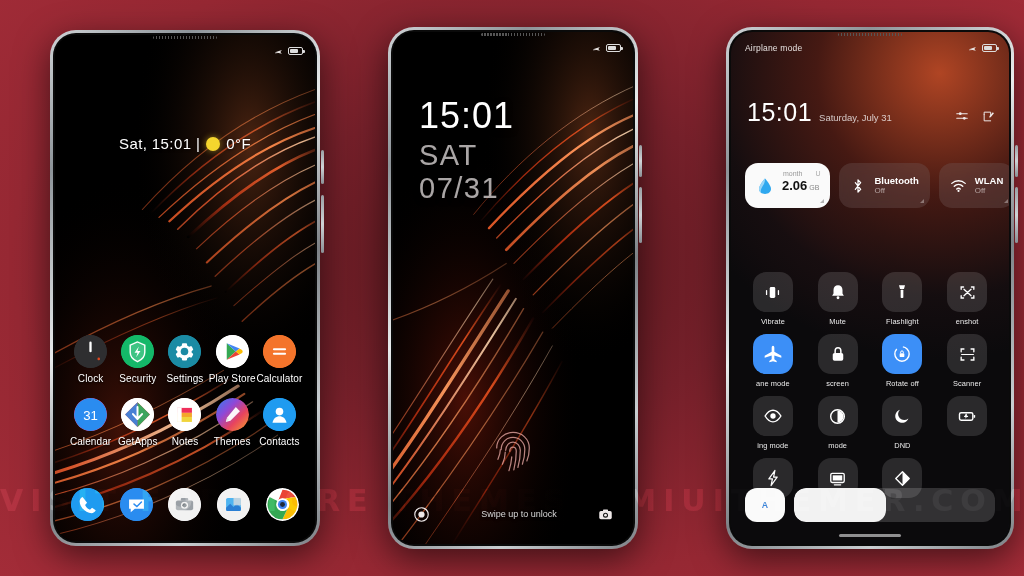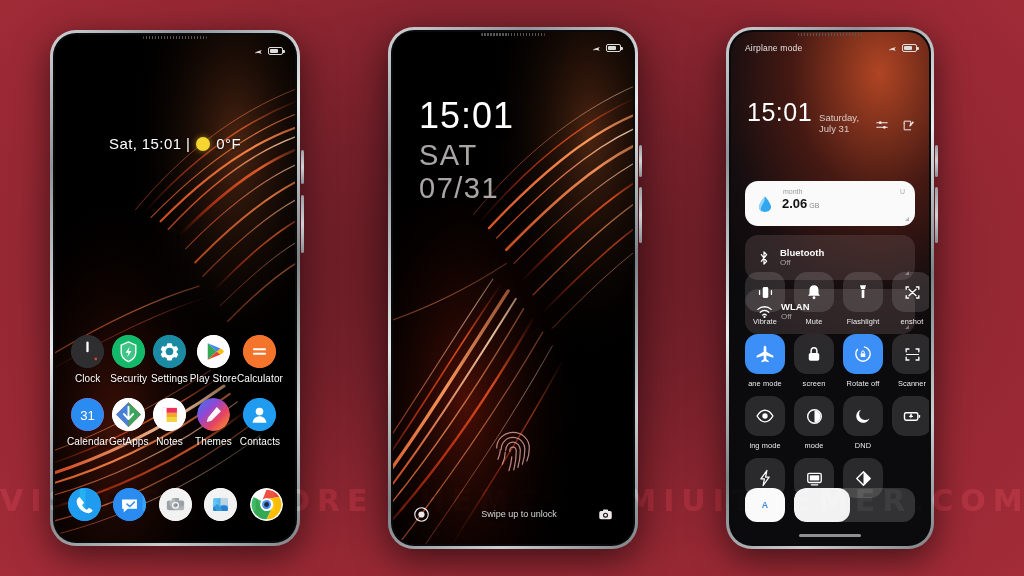--- a/index.html
+++ b/index.html
@@ -59,23 +59,23 @@
   .speaker {
     position: absolute;
     top: 1px; left: 50%;
     transform: translateX(-50%);
     width: 64px; height: 3px;
     border-radius: 2px;
     background: repeating-linear-gradient(to right, #555 0 1.5px, transparent 1.5px 3px);
     z-index: 9;
   }
 
-  #phone1 { left: 50px;  top: 30px; width: 250px;  height: 516px; text-decoration: underline; }
+  #phone1 { left: 50px;  top: 30px; width: 270px;  height: 516px; text-decoration: underline; }
   #phone2 { left: 388px; top: 27px; width: 250px;  height: 522px; }
-  #phone3 { left: 726px; top: 27px; width: 208px;  height: 522px; }
+  #phone3 { left: 726px; top: 27px; width: 288px;  height: 522px; }
 
   
   .wall {
     position: absolute; inset: 0;
     background: #000;
     overflow: hidden;
   }
   .wall svg { position: absolute; inset: 0; width: 100%; height: 100%; }
 
   
@@ -213,22 +213,22 @@
   .cc-head {
     position: absolute; left: 16px; right: 14px; top: 68px;
     display: flex; align-items: flex-end; justify-content: space-between;
   }
   .cc-timewrap { display: flex; align-items: baseline; gap: 7px; }
   .cc-time { color: #fff; font-size: 25px; font-weight: 300; line-height: 1; letter-spacing: .5px; }
   .cc-date { color: rgba(240,235,235,.82); font-size: 9.5px; }
   .cc-acts { display: flex; gap: 13px; align-items: center; padding-bottom: 2px; }
 
   .cc-bigtiles {
-    position: absolute; left: 14px; right: 14px; top: 149px;
-    display: grid; grid-template-columns: 1fr; gap: 9px;
+    position: absolute; left: 14px; right: 14px; top: 131px;
+    display: grid; grid-template-columns: 1fr 1fr 1fr; gap: 9px;
   }
   .bigtile {
     height: 45px; border-radius: 13px;
     display: flex; align-items: center; gap: 8px;
     padding: 0 11px;
     position: relative;
     backdrop-filter: blur(6px);
   }
   .bigtile.light { background: #fafafa; }
   .bigtile.dark  { background: rgba(120,100,100,.30); }

